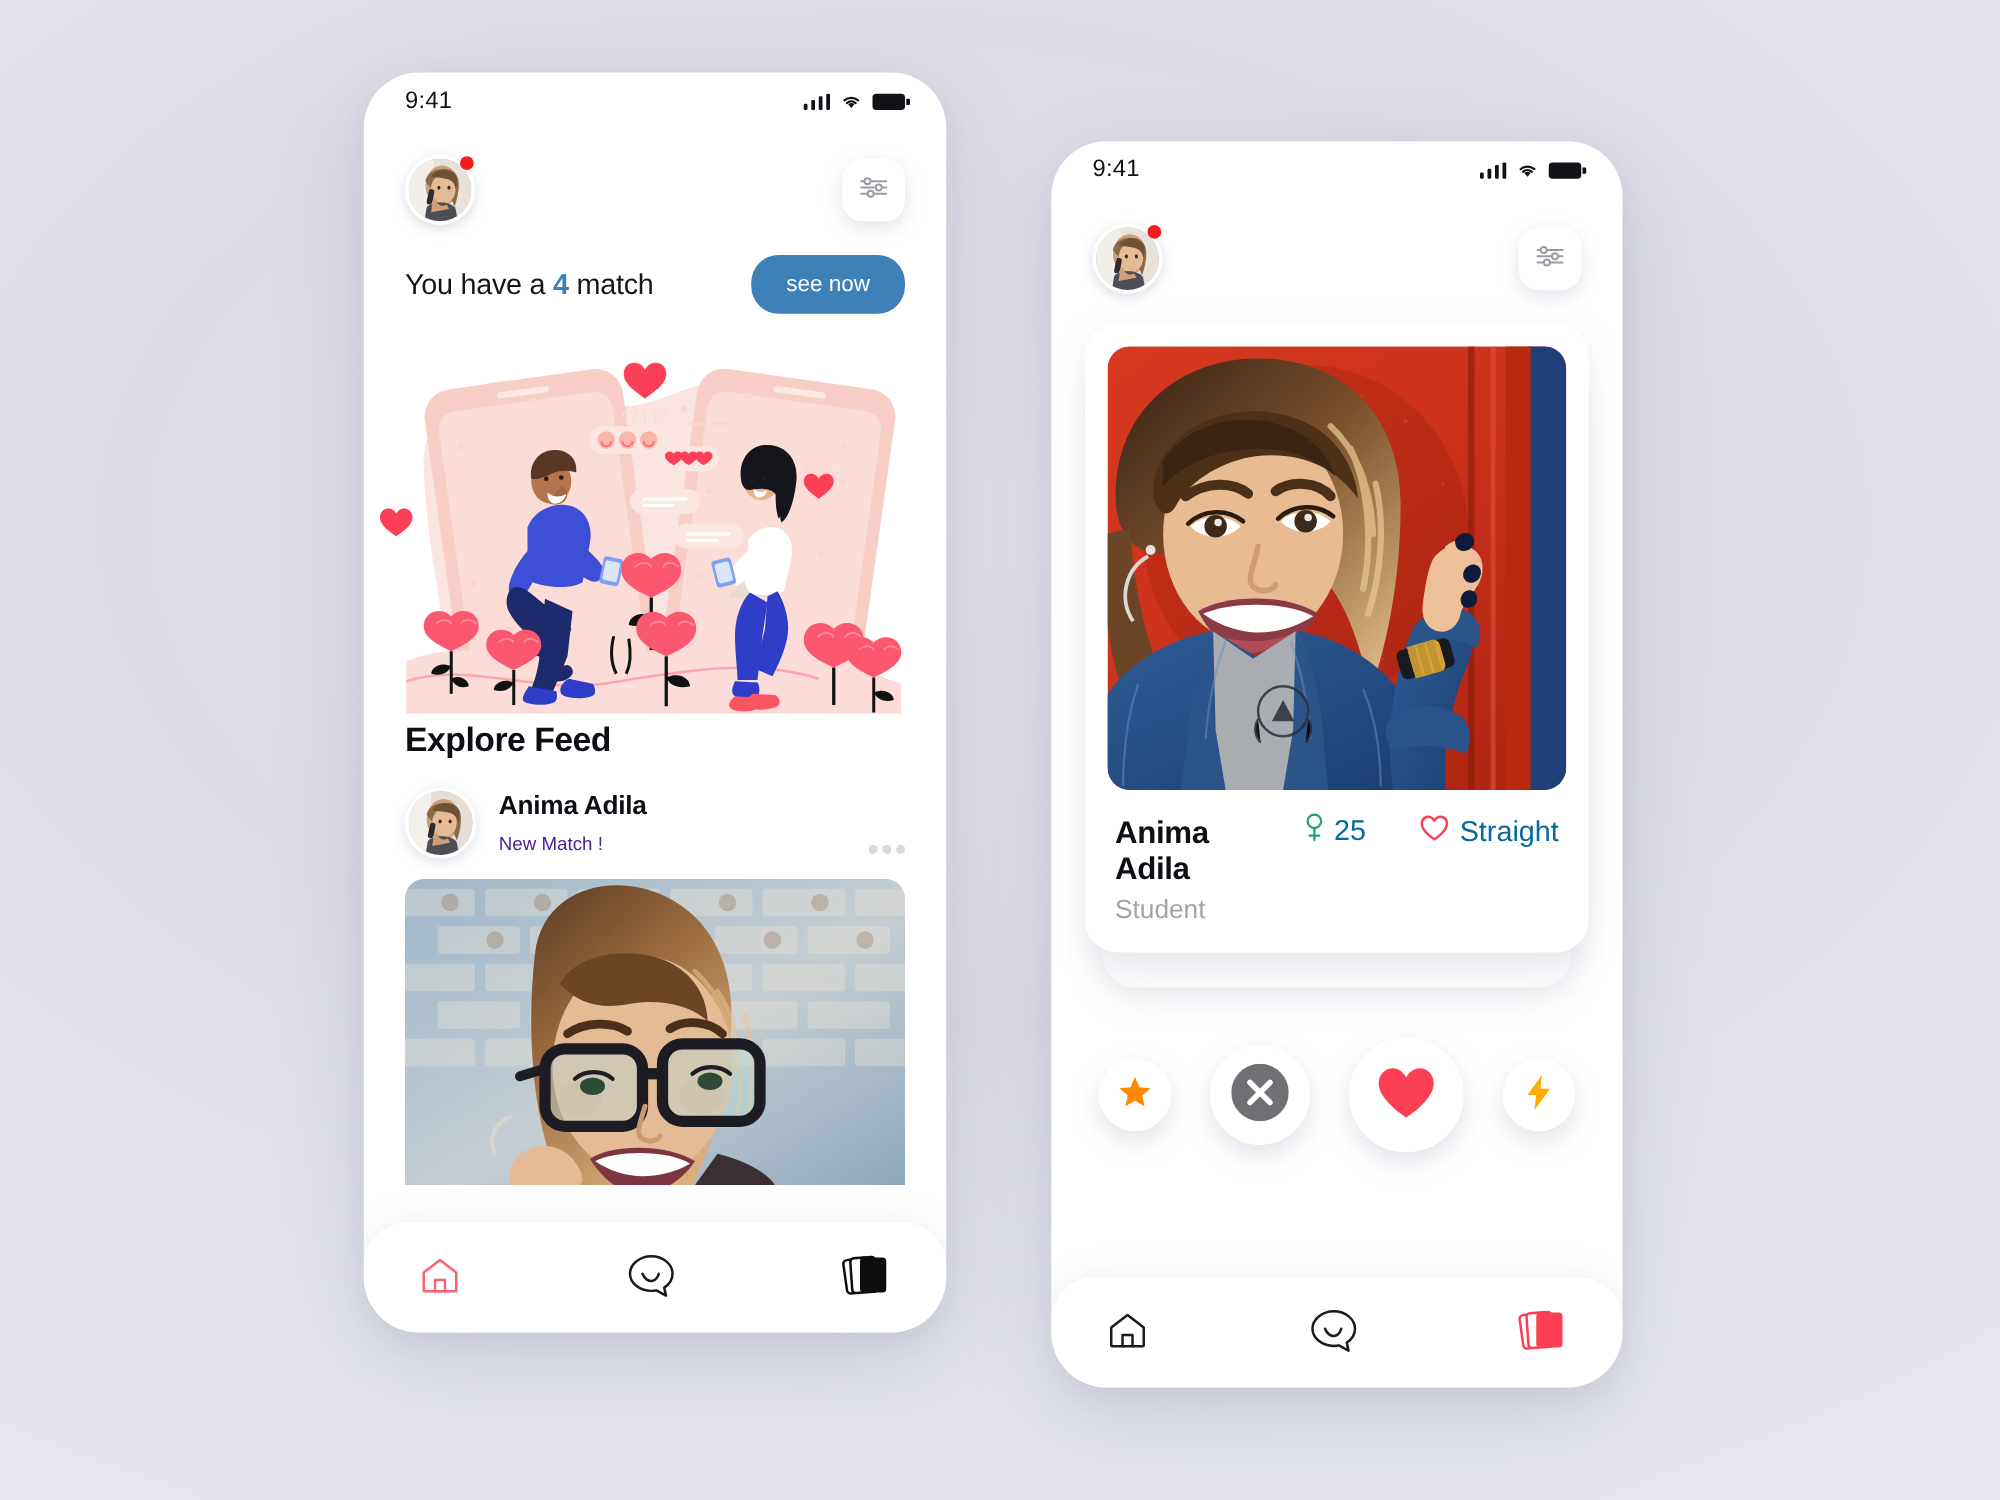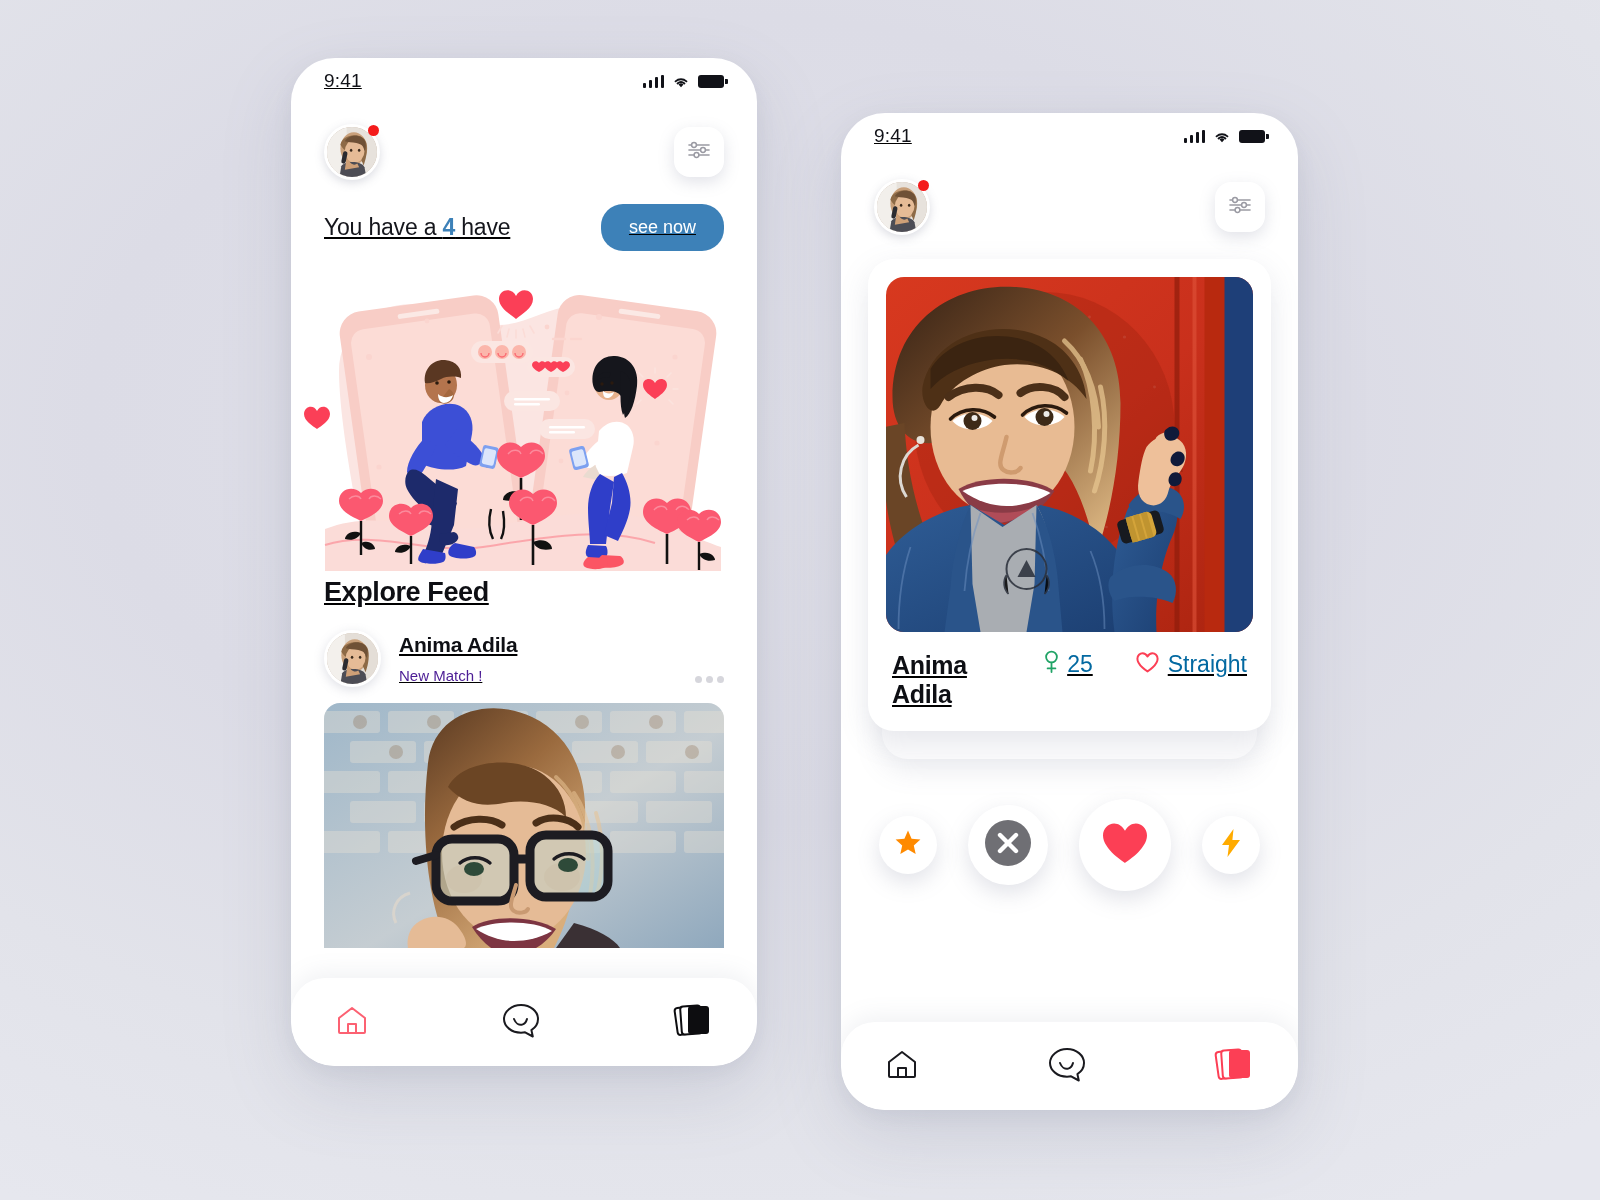--- a/index.html
+++ b/index.html
@@ -13,21 +13,20 @@
     position: relative;
   }
 
   
   .phone {
     position: absolute;
     background: #ffffff;
     border-radius: 44px;
     overflow: hidden;
     box-shadow: 0 26px 70px rgba(120,124,150,0.20), 0 6px 18px rgba(120,124,150,0.10);
-    text-decoration: underline;
   }
   #phone-one { left: 291px; top: 58px; width: 466px; height: 1008px; }
   #phone-two { left: 841px; top: 113px; width: 457px; height: 997px; }
 
   
   .status-bar {
     display: flex; align-items: center; justify-content: space-between;
     padding: 0 33px;
     height: 46px;
   }
@@ -230,21 +229,21 @@
           </g>
           <circle cx="7" cy="5" r="2.4" fill="#fff" stroke="#9a9aa3" stroke-width="1.5"></circle>
           <circle cx="16" cy="10" r="2.4" fill="#fff" stroke="#9a9aa3" stroke-width="1.5"></circle>
           <circle cx="9.5" cy="15" r="2.4" fill="#fff" stroke="#9a9aa3" stroke-width="1.5"></circle>
         </svg>
       </span>
     </div>
   </div>
 
   <div class="match-row">
-    <div class="match-text"><span>You have a </span><b style="color:#3d81b8">4</b><span> have</span></div>
+    <div class="match-text"><span>You have a </span><b style="color:#3d81b8">4</b><span> match</span></div>
     <button class="see-now">see now</button>
   </div>
 
   <div class="illo">
     <svg viewBox="0 0 450 310">
 
       <path d="M40 110c0-44 40-72 84-66 30 4 52 20 76 20s46-16 76-20c44-6 84 22 84 66 0 40-12 110-20 150H60c-8-40-20-110-20-150z" fill="#fbe5e2"></path>
 
       <g transform="rotate(-8 160 190)">
         <rect x="58" y="38" width="160" height="260" rx="22" fill="#f8cdc6"></rect>
@@ -779,20 +778,21 @@
           </span>
           <span class="profile-chip">
             <span>
               <svg width="25" height="23" viewBox="0 0 25 23" fill="none" stroke="#fc3f55" stroke-width="2">
                 <path d="M12.5 20.4S2.4 14.3 2.4 7.7c0-3.2 2.5-5.4 5.2-5.4 2 0 3.7 1.2 4.9 3.2 1.2-2 2.9-3.2 4.9-3.2 2.7 0 5.2 2.2 5.2 5.4 0 6.6-10.1 12.7-10.1 12.7z" stroke-linejoin="round"></path>
               </svg>
             </span>
             <span class="chip-text">Straight</span>
           </span>
         </div>
+        <div class="profile-role">Student</div>
       </div>
     </div>
   </div>
 
   <div class="action-row">
     <div class="act act-sm">
       <span>
         <svg width="28" height="28" viewBox="0 0 28 28">
             <path d="M14 1.6l3.6 8.1 8.8.8-6.6 5.9 1.9 8.6L14 20.6 6.3 25l1.9-8.6L1.6 10.5l8.8-.8z" fill="#ff8a00"></path>
           </svg>

